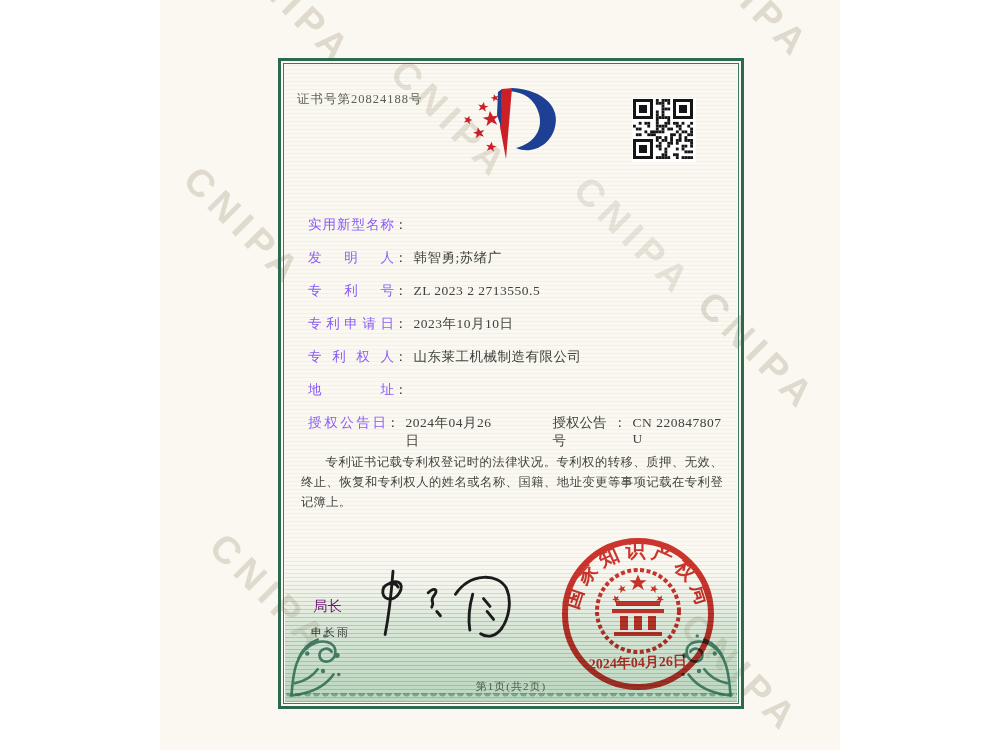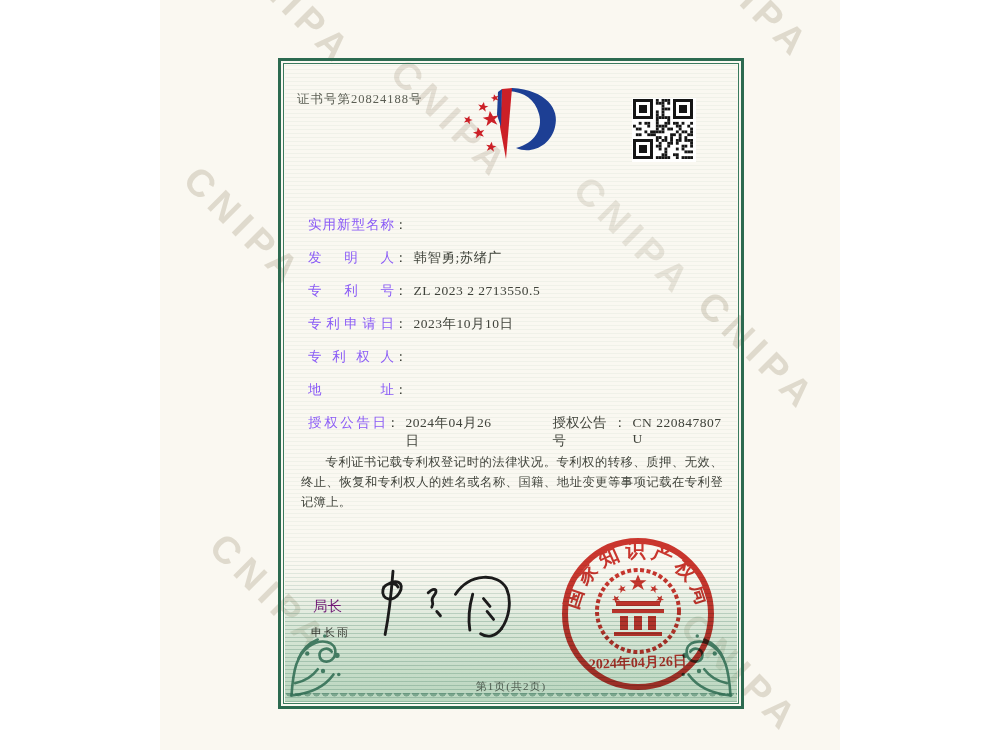--- a/index.html
+++ b/index.html
@@ -315,20 +315,21 @@
         <span class="val">ZL 2023 2 2713550.5</span>
       </div>
       <div class="frow">
         <span class="lbl">专利申请日</span>
           <span class="colon">：</span>
         <span class="val">2023年10月10日</span>
       </div>
       <div class="frow">
         <span class="lbl">专利权人</span>
           <span class="colon">：</span>
+        <span class="val">山东莱工机械制造有限公司</span>
       </div>
       <div class="frow">
         <span class="lbl">地址</span>
           <span class="colon">：</span>
       </div>
       <div class="frow grant">
         <span class="lbl">授权公告日</span>
           <span class="colon">：</span>
         <span class="val">2024年04月26日</span>
         <span class="pair2">

